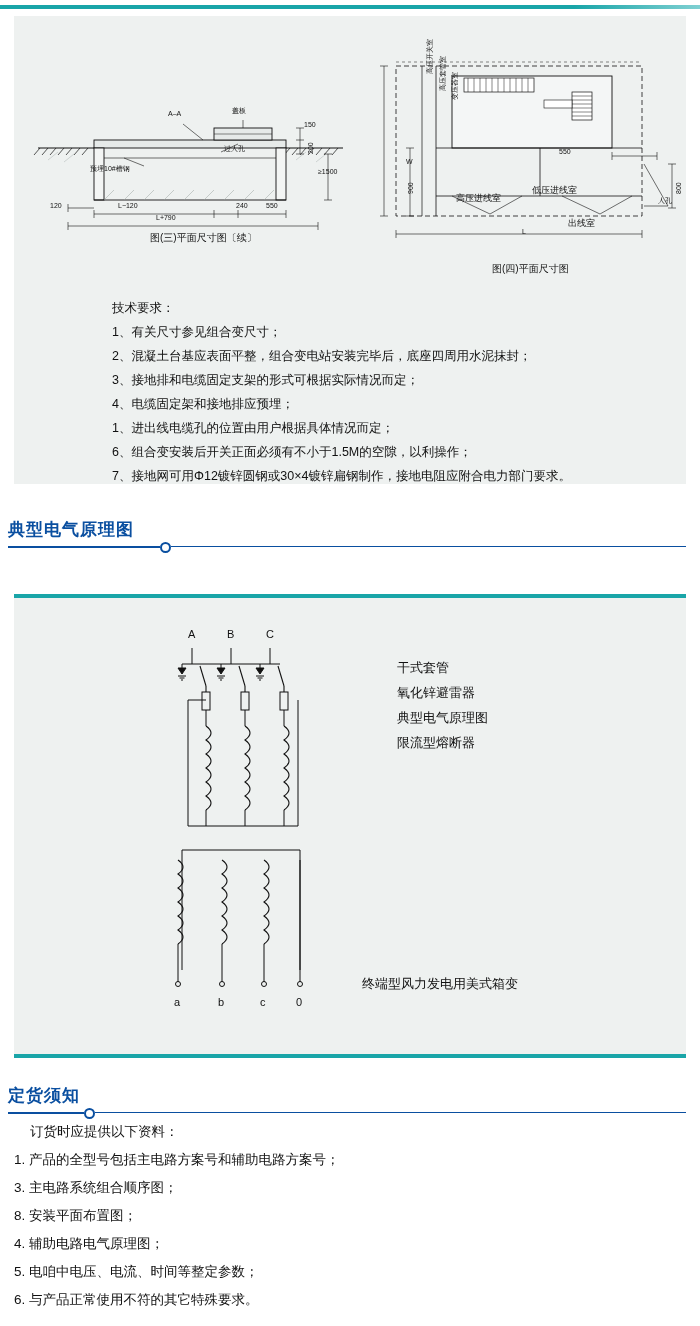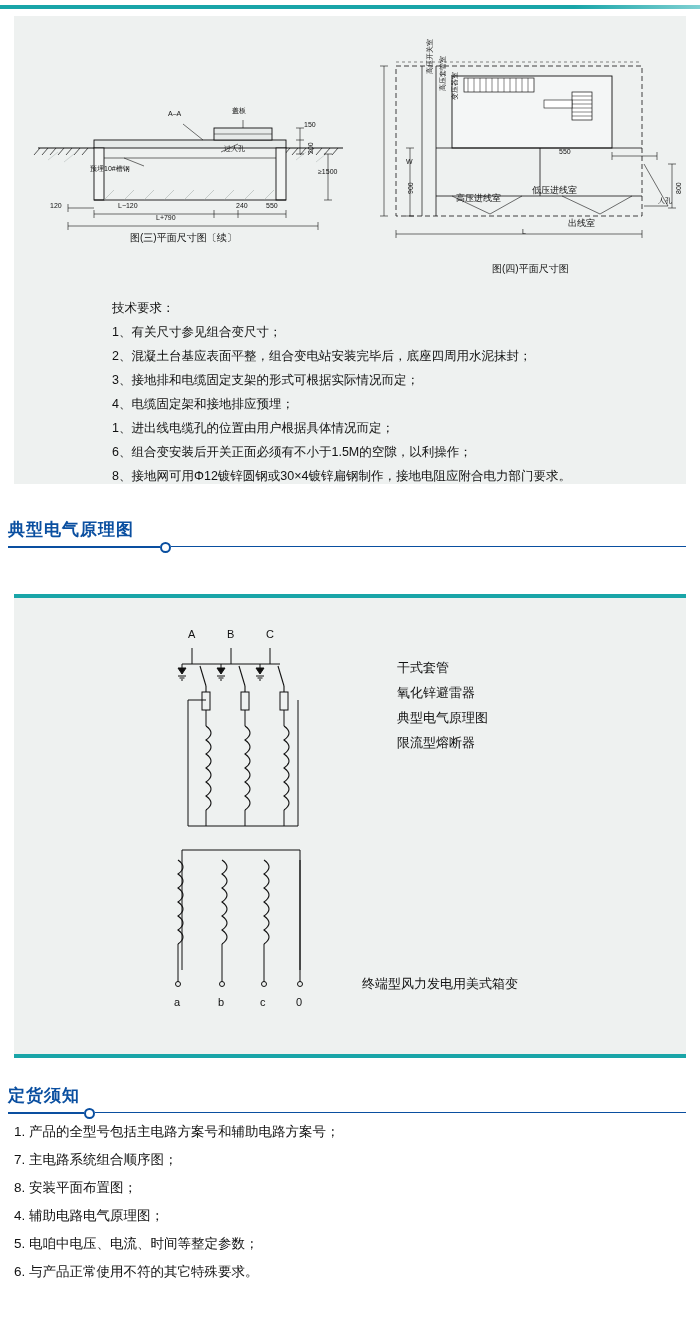--- a/index.html
+++ b/index.html
@@ -238,21 +238,21 @@
     <div class="tiny" style="left:210px; top:128px;">过人孔</div>
     <div class="tiny" style="left:76px; top:148px;">预埋10#槽钢</div>
     <div class="tiny" style="left:290px; top:105px;">150</div>
     <div class="tiny-v" style="left:293px; top:138px;">200</div>
     <div class="tiny" style="left:304px; top:152px;">≥1500</div>
     <div class="tiny" style="left:36px; top:186px;">120</div>
     <div class="tiny" style="left:104px; top:186px;">L−120</div>
     <div class="tiny" style="left:222px; top:186px;">240</div>
     <div class="tiny" style="left:252px; top:186px;">550</div>
     <div class="tiny" style="left:142px; top:198px;">L+790</div>
-    <div class="caption" style="left:116px; top:215px;">图(三)平面尺寸图〔续〕</div>
+    <div class="caption" style="left:136px; top:215px;">图(三)平面尺寸图〔续〕</div>
 
     <svg width="310" height="200" style="position:absolute; left:358px; top:40px;">
 
       <rect x="24" y="10" width="246" height="150" fill="none" stroke="#111" stroke-width="0.8" stroke-dasharray="5,3"></rect>
 
       <line x1="64" y1="10" x2="64" y2="160" stroke="#111" stroke-width="0.8"></line>
 
       <line x1="50" y1="10" x2="50" y2="160" stroke="#111" stroke-width="0.7"></line>
 
       <rect x="80" y="20" width="160" height="72" fill="#f4f6f6" stroke="#111" stroke-width="0.9"></rect>
@@ -334,21 +334,21 @@
     <div class="caption" style="left:478px; top:246px;">图(四)平面尺寸图</div>
 
     <div class="tech-block">
       <div>技术要求：</div>
       <div>1、有关尺寸参见组合变尺寸；</div>
       <div>2、混凝土台基应表面平整，组合变电站安装完毕后，底座四周用水泥抹封；</div>
       <div>3、接地排和电缆固定支架的形式可根据实际情况而定；</div>
       <div>4、电缆固定架和接地排应预埋；</div>
       <div>1、进出线电缆孔的位置由用户根据具体情况而定；</div>
       <div>6、组合变安装后开关正面必须有不小于1.5M的空隙，以利操作；</div>
-      <div>8、接地网可用Φ12镀锌圆钢或30×4镀锌扁钢制作，接地电阻应附合电力部门要求。</div>
+      <div>7、接地网可用Φ12镀锌圆钢或30×4镀锌扁钢制作，接地电阻应附合电力部门要求。</div>
     </div>
   </div>
 
   <div class="section-title" style="left:8px; top:518px;">典型电气原理图</div>
   <div class="section-underline" style="left:8px; top:546px; width:152px;"></div>
   <div class="section-dot" style="left:160px; top:542px;"></div>
   <div class="section-tail" style="left:171px; top:546px; width:515px;"></div>
 
   <div class="panel" id="panel-schematic">
     <div class="panel-bar" style="top:0;"></div>
@@ -459,21 +459,22 @@
     <div>限流型熔断器</div>
   </div>
   <div class="sch-bottom-label">终端型风力发电用美式箱变</div>
 
   <div class="section-title" style="left:8px; top:1084px;">定货须知</div>
   <div class="section-underline" style="left:8px; top:1112px; width:76px;"></div>
   <div class="section-dot" style="left:84px; top:1108px;"></div>
   <div class="section-tail" style="left:95px; top:1112px; width:591px;"></div>
 
   <div class="order-block">
+    <div class="indent">订货时应提供以下资料：</div>
     <div>1. 产品的全型号包括主电路方案号和辅助电路方案号；</div>
-    <div>7. 主电路系统组合顺序图；</div>
+    <div>3. 主电路系统组合顺序图；</div>
     <div>8. 安装平面布置图；</div>
     <div>4. 辅助电路电气原理图；</div>
     <div>5. 电咱中电压、电流、时间等整定参数；</div>
     <div>6. 与产品正常使用不符的其它特殊要求。</div>
   </div>
 
 </div>
 
 </body></html>

